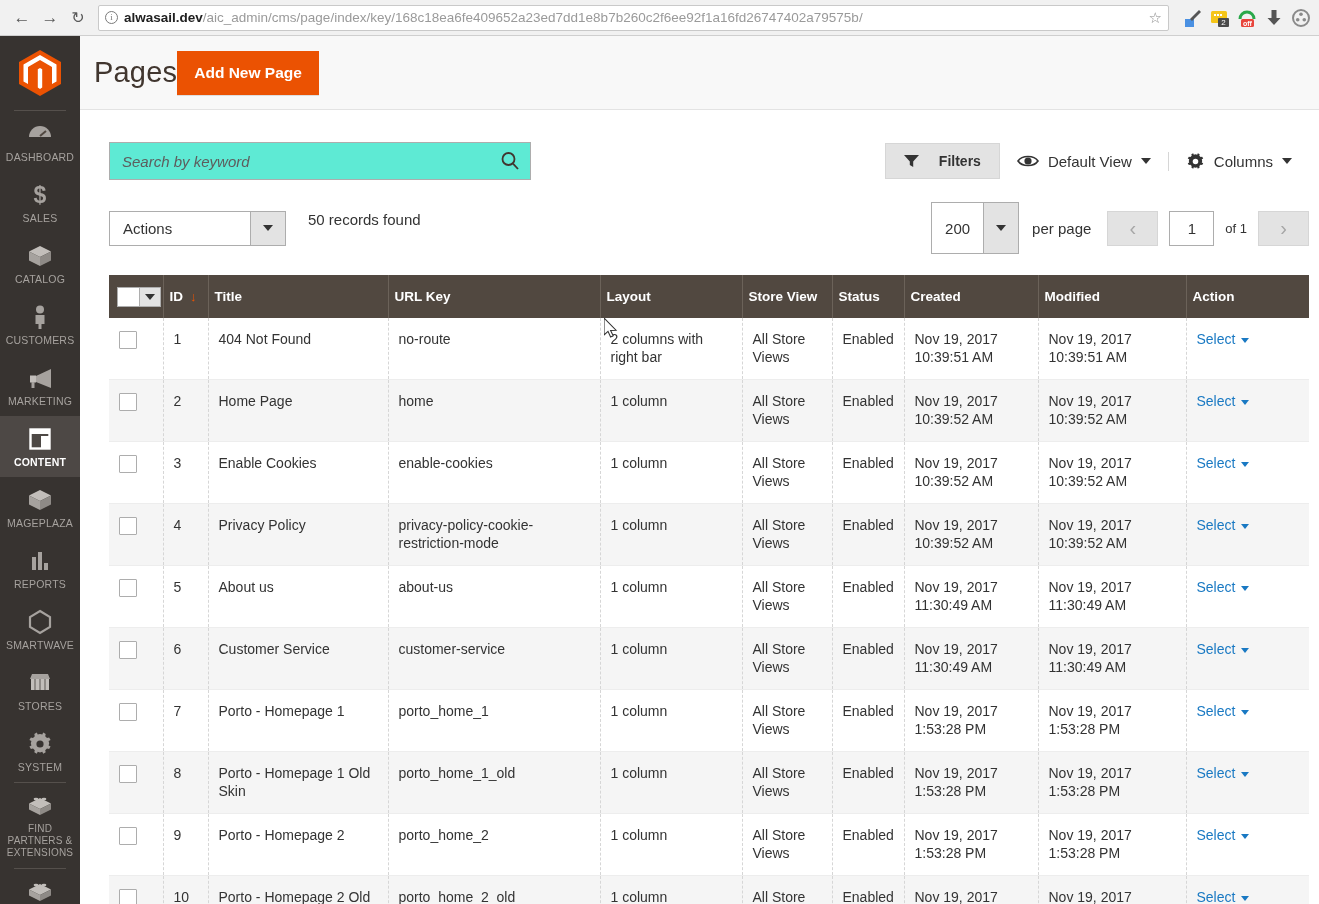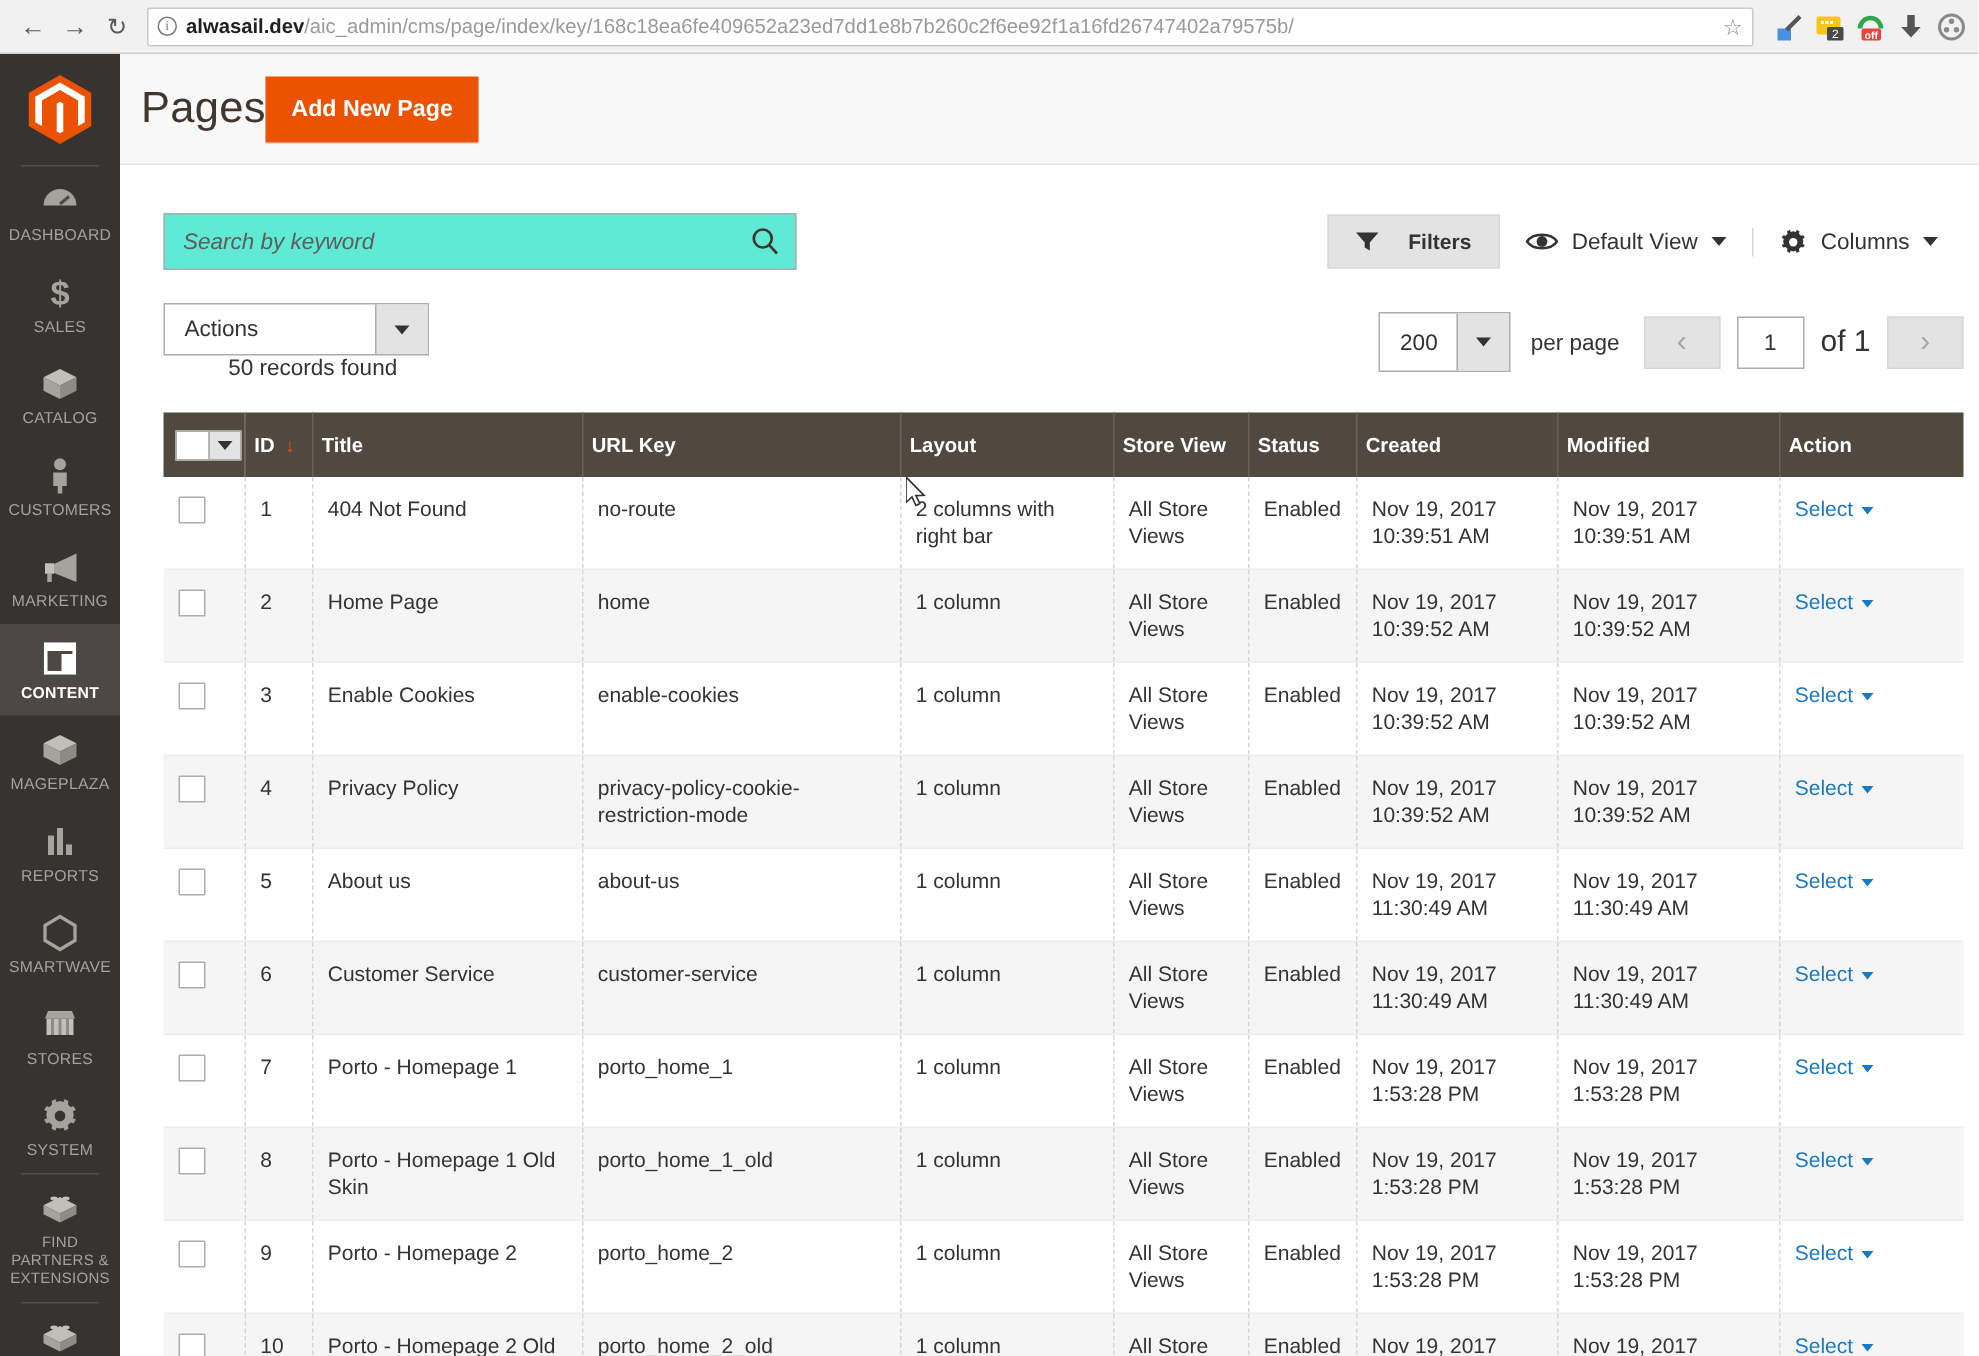--- a/index.html
+++ b/index.html
@@ -135,33 +135,33 @@
     width: 140px; display:flex; align-items:center; padding-left:13px;
     font-size:15px; color:#333;
   }
   .sel-arrow {
     width:35px; background:#e3e3e3; border-left:1px solid #adadad;
     display:flex; align-items:center; justify-content:center;
   }
   #records-found { font-size:15px; color:#333; margin-left:22px; }
 
   #pagination { display:flex; align-items:center; gap:0; }
-  #perpage-wrap { display:flex; border:1px solid #adadad; height:40px;margin-left:47px; }
+  #perpage-wrap { display:flex; border:1px solid #adadad; height:52px;margin-left:47px; }
   #perpage-val { width:51px; display:flex; align-items:center; justify-content:center; font-size:15px; color:#333;}
   #perpage-label { font-size:15px; color:#333; margin: 0 16px 0 13px; }
   .pager-btn {
     width:51px; height:35px; background:#e3e3e3; border:1px solid #d6d6d6;
     display:flex; align-items:center; justify-content:center; color:#a6a6a6; font-size:20px;
     cursor:pointer;
   }
   #page-num {
     width:45px; height:35px; border:1px solid #adadad; margin: 0 11px;
     display:flex; align-items:center; justify-content:center; font-size:15px; color:#333;
   }
-  #of-pages { font-size:20px; color:#333; margin-right: 11px; }
+  #of-pages { font-size:13px; color:#333; margin-right: 11px; }
 
   
   #grid { margin-top: 21px; width: 1200px; }
   table { border-collapse: collapse; width: 1200px; table-layout: fixed; }
   thead th {
     background:#514840; color:#fff; font-size:13.5px; font-weight:bold;
     text-align:left; padding: 14px 6px; vertical-align: middle;
     border-right: 1px solid #6b6259;
   }
   thead th:last-child { border-right: none; }
@@ -458,21 +458,21 @@
                 <path d="M13 3 l2.3 .6 .9 -2 2.5 1.5 -.5 2.1 1.8 1.8 2.1 -.5 1.5 2.5 -2 .9 .6 2.3 -.6 2.3 2 .9 -1.5 2.5 -2.1 -.5 -1.8 1.8 .5 2.1 -2.5 1.5 -.9 -2 -2.3 .6 -2.3 -.6 -.9 2 -2.5 -1.5 .5 -2.1 -1.8 -1.8 -2.1 .5 -1.5 -2.5 2 -.9 -.6 -2.3 .6 -2.3 -2 -.9 1.5 -2.5 2.1 .5 1.8 -1.8 -.5 -2.1 2.5 -1.5 .9 2 z" fill="#333"></path>
                 <circle cx="13" cy="13" r="3.8" fill="#fff"></circle>
               </svg>
             <span>Columns</span>
             <span class="caret-dn"></span>
           </div>
         </div>
       </div>
 
       <div id="toolbar-2">
-        <div style="display:flex;align-items:center;flex-direction:column;">
+        <div style="display:flex;align-items:flex-start;">
           <div class="sel-wrap">
             <div id="actions-select">Actions</div>
             <div class="sel-arrow">
                 <span class="caret-dn"></span>
               </div>
           </div>
           <div id="records-found">50 records found</div>
         </div>
 
         <div id="pagination">

